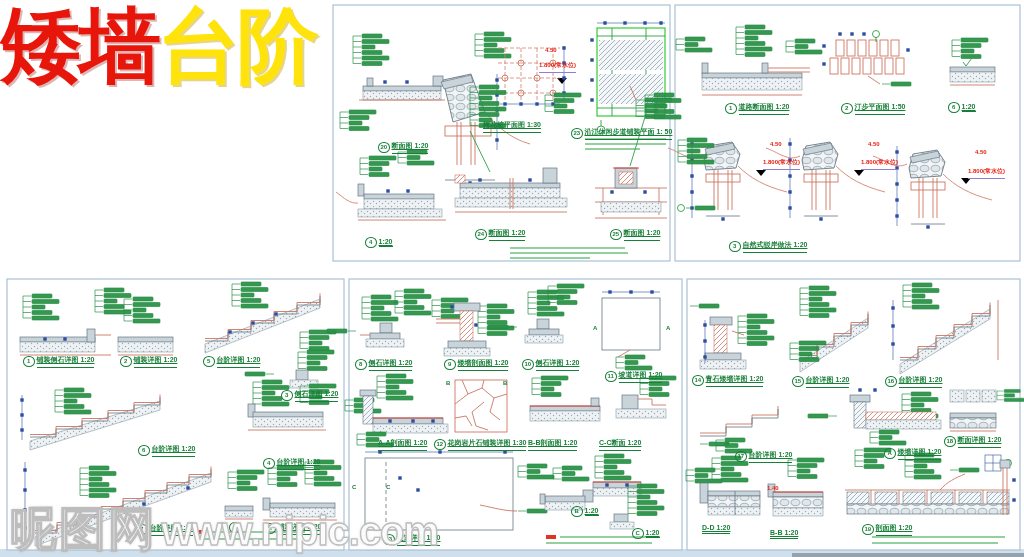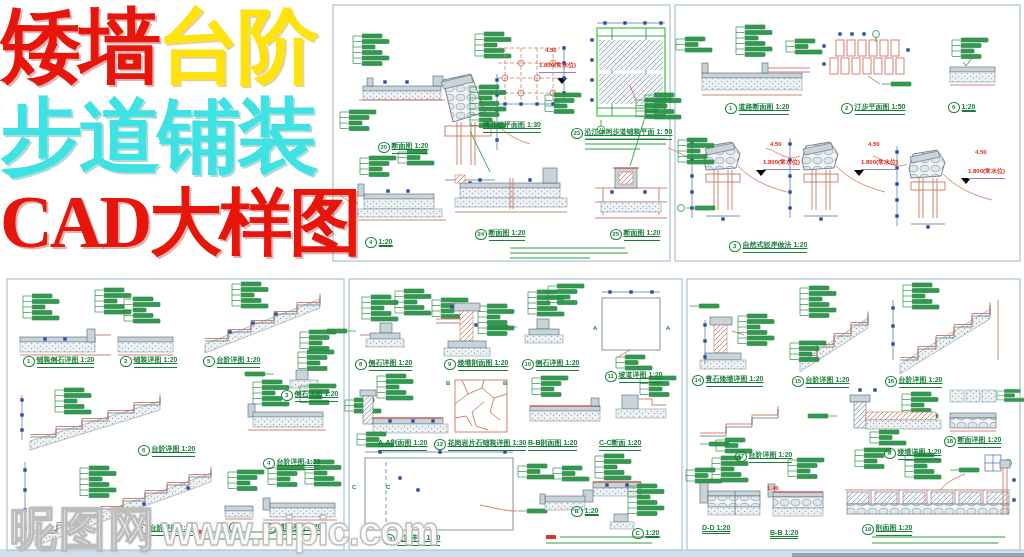--- a/index.html
+++ b/index.html
@@ -744,22 +744,20 @@
       <g class="nt">
           <line x1="872" y1="537" x2="1005" y2="537"></line>
           <line x1="872" y1="543" x2="998" y2="543"></line>
         </g>
     </g>
   </svg>
 
   <div class="title-line" id="title1">
     <span class="seg-red">矮墙</span><span class="seg-yellow">台阶</span>
   </div>
-  <div class="title-line" id="title2">步道铺装</div>
-  <div class="title-line" id="title3">CAD大样图</div>
 
   <div class="labels" style="left:333px;top:5px;width:337px;height:256px;">
       <div class="dlabel" style="left: 45px; top: 136px;">
         <span class="circ">20</span>
         <span class="lt">断面图 1:20</span>
       </div>
       <div class="dlabel" style="left: 150px; top: 115px;">
         <span class="lt">梅花桩平面图 1:30</span>
       </div>
       <div class="dlabel" style="left: 238px; top: 122px;">

